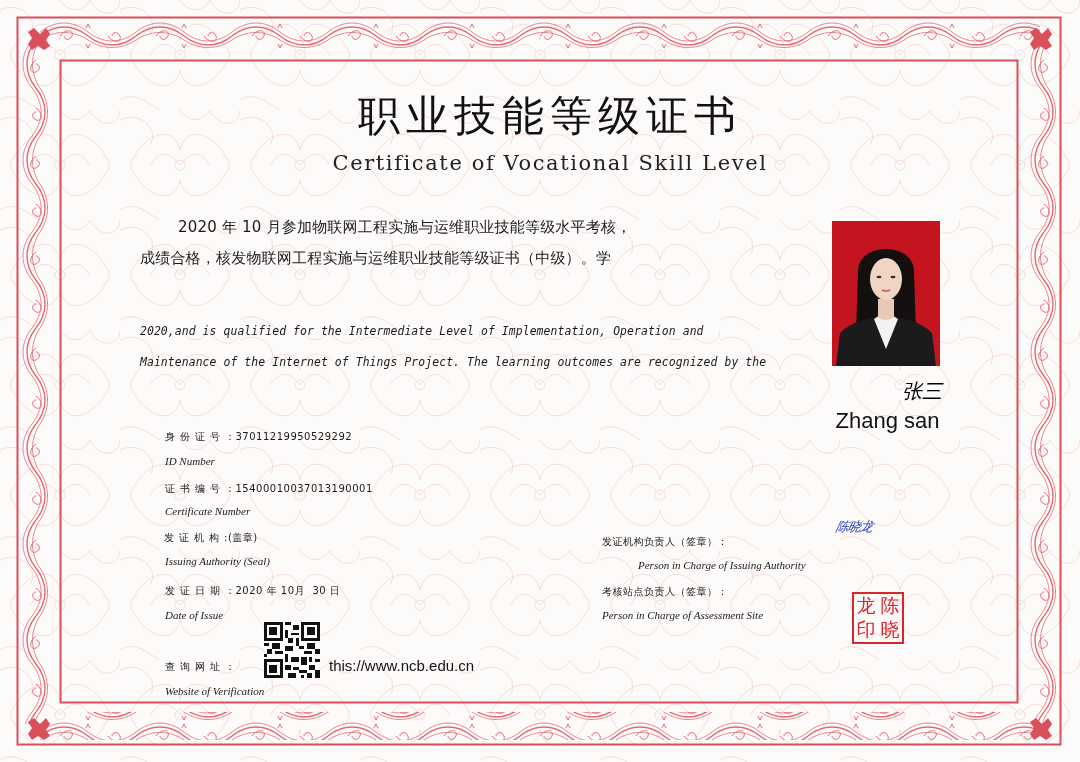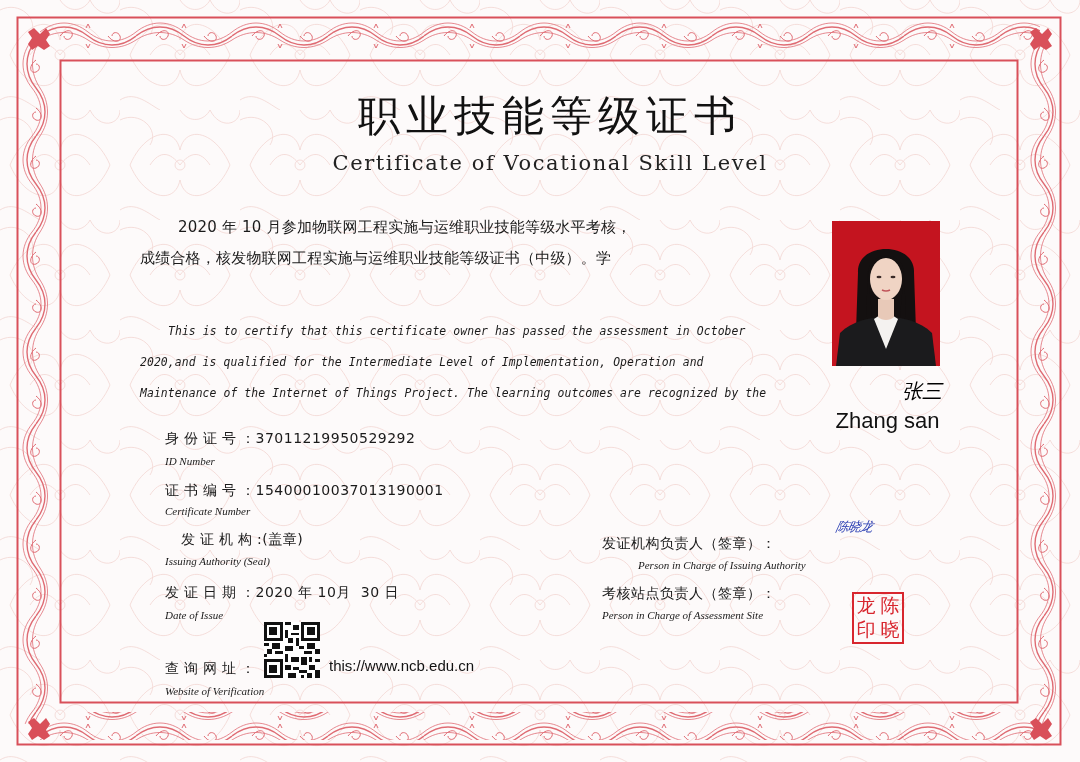--- a/index.html
+++ b/index.html
@@ -28,21 +28,21 @@
     font-size: 15px; line-height: 31px; letter-spacing: 0.2px; color: #1a1a1a;
   }
   .body-cn .indent { display: inline-block; width: 38px; }
   .body-en {
     left: 140px; top: 316px; width: 650px;
     font-family: "DejaVu Sans Mono", "Liberation Mono", monospace; font-style: italic;
     font-size: 11.4px; line-height: 31px; color: #1a1a1a; letter-spacing: 0.1px;
   }
   .body-en .indent { display: inline-block; width: 28px; }
 
-  .field-cn { font-size: 14px; color: #1a1a1a; letter-spacing: 0.5px; }
+  .field-cn { font-size: 10px; color: #1a1a1a; letter-spacing: 0.5px; }
   .field-cn .lbl { letter-spacing: 5px; }
   .field-en {
     font-family: Liberation Serif, serif; font-style: italic;
     font-size: 11px; color: #1a1a1a;
   }
 
   .photo {
     left: 832px; top: 221px; width: 108px; height: 145px;
     background: #c4141f; overflow: hidden;
   }
@@ -124,36 +124,35 @@
 
 <div class="abs title-cn">职业技能等级证书</div>
 <div class="abs title-en">Certificate of Vocational Skill Level</div>
 
 <div class="abs body-cn">
   <div><span class="indent"></span><span>2020 年 10 月参加物联网工程实施与运维职业技能等级水平考核，</span></div>
   <div>成绩合格，核发物联网工程实施与运维职业技能等级证书（中级）。学</div>
 </div>
 
 <div class="abs body-en">
-  <div><span class="indent"></span><span>This is to certify that this certificate owner has passed the assessment in October</span></div>
   <div>2020,and is qualified for the Intermediate Level of Implementation, Operation and</div>
   <div>Maintenance of the Internet of Things Project. The learning outcomes are recognized by the</div>
 </div>
 
 <div class="abs field-cn" style="left:165px; top:430px;">
   <span class="lbl">身份证号</span><span>：</span><span>37011219950529292</span>
 </div>
 <div class="abs field-en" style="left:165px; top:455px;">ID Number</div>
 
 <div class="abs field-cn" style="left:165px; top:482px;">
   <span class="lbl">证书编号</span><span>：</span><span>15400010037013190001</span>
 </div>
 <div class="abs field-en" style="left:165px; top:505px;">Certificate Number</div>
 
-<div class="abs field-cn" style="left:181px; top:531px;">
+<div class="abs field-cn" style="left:164px; top:531px;">
   <span class="lbl">发证机构</span><span>:</span><span>(盖章)</span>
 </div>
 <div class="abs field-en" style="left:165px; top:555px;">Issuing Authority (Seal)</div>
 
 <div class="abs field-cn" style="left:165px; top:584px;">
   <span class="lbl">发证日期</span><span>：</span><span style="white-space:pre;">2020 年 10月  30 日</span>
 </div>
 <div class="abs field-en" style="left:165px; top:609px;">Date of Issue</div>
 
 <div class="abs field-cn" style="left:165px; top:660px;">

